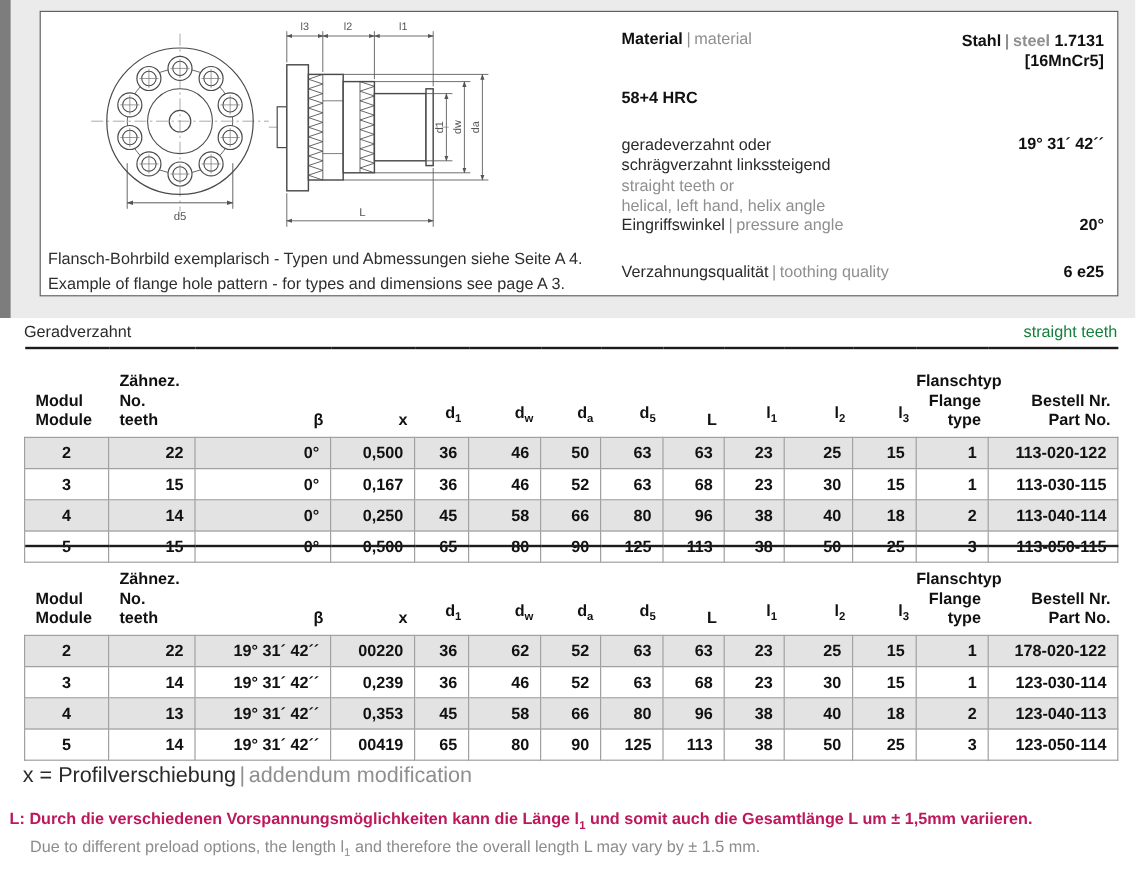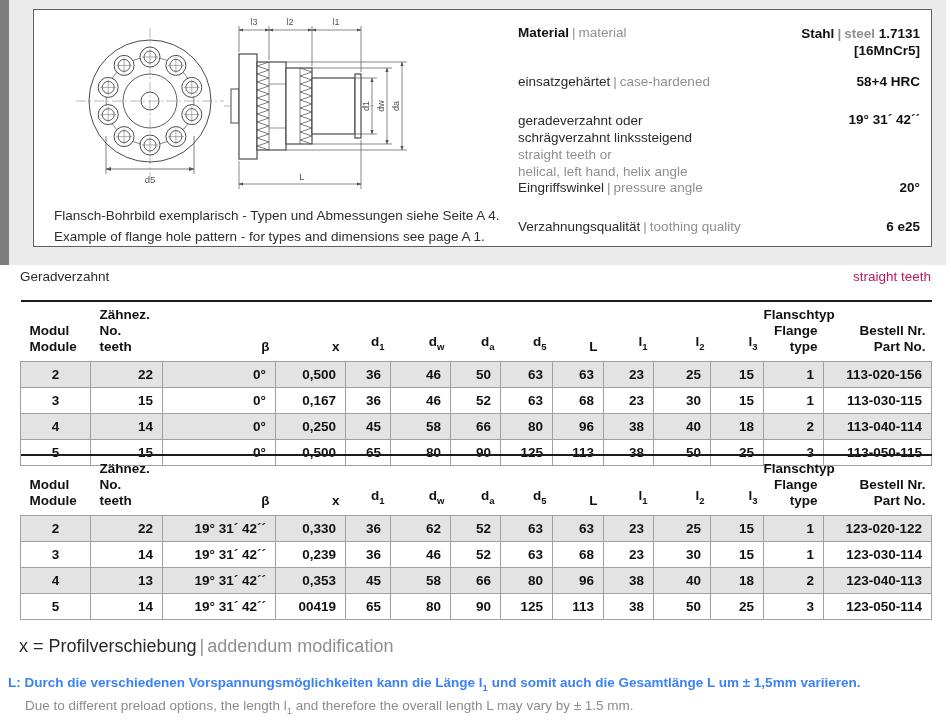--- a/index.html
+++ b/index.html
@@ -4,47 +4,47 @@
 <style>
   html,body{margin:0;padding:0;}
   body{
     width:951px;height:726px;position:relative;overflow:hidden;background:#ffffff;
     font-family:"Liberation Sans","DejaVu Sans",sans-serif;color:#1a1a1a;
   }
   .edge-strip{position:absolute;left:0;top:0;width:9px;height:265px;background:#7d7d7d;}
   .panel{position:absolute;left:9px;top:0;width:937px;height:265px;background:#ebebeb;}
   .box{position:absolute;left:24px;top:9px;width:897px;height:236px;background:#ffffff;border:1px solid #5f5f5f;}
   .drawing{position:absolute;left:6px;top:6px;}
-  .caption{position:absolute;left:20px;top:195px;font-size:13.5px;line-height:21px;color:#2e2e2e;}
+  .caption{position:absolute;left:6px;top:195px;font-size:13.5px;line-height:21px;color:#2e2e2e;}
   
   .mat{position:absolute;left:484px;top:0;width:402px;font-size:13.5px;}
   .mrow{position:absolute;left:0;width:402px;display:flex;justify-content:space-between;}
   .lbl{white-space:nowrap;}
   .b{font-weight:bold;color:#111;}
   .sep{color:#8f8f8f;padding:0 3px;}
   .en{color:#8f8f8f;}
   .de{color:#2a2a2a;}
   .val{font-weight:bold;color:#111;text-align:right;white-space:nowrap;}
   .stack{line-height:17px;}
   
   .tbl{position:absolute;left:20px;width:911px;}
-  .titles{display:flex;justify-content:space-between;font-size:13.5px;color:#3b3b3b;padding-bottom:16px;}
-  .titles .en{color:#be185d;}
+  .titles{display:flex;justify-content:space-between;font-size:13.5px;color:#3b3b3b;padding-bottom:5px;}
+  .titles .en{color:#15803d;}
   table{border-collapse:collapse;width:911px;border-top:2px solid #1c1c1c;table-layout:fixed;}
   th{font-weight:bold;font-size:13.5px;color:#111;vertical-align:bottom;text-align:right;
-     padding:5px 6px 6px 0;line-height:16px;}
+     padding:19px 6px 6px 0;line-height:16px;}
   th.left{text-align:left;padding-left:9px;}
   td{border:1px solid #a0a0a0;font-weight:bold;font-size:13.5px;color:#111;text-align:right;
      height:25px;padding:0 9px 0 0;white-space:nowrap;}
   td.center{text-align:center;padding:0;}
   tbody tr.shade{background:#e3e3e3;}
   sub{font-size:9.5px;}
   
   .fn1{position:absolute;left:19px;top:636px;font-size:18px;color:#3b3b3b;}
-  .fn2{position:absolute;left:8px;top:675px;font-size:13.5px;font-weight:bold;color:#3b82f6;}
+  .fn2{position:absolute;left:8px;top:675px;font-size:13.5px;font-weight:bold;color:#be185d;}
   .fn3{position:absolute;left:25px;top:698px;font-size:13.5px;color:#8c8c8c;}
   svg text{font-family:"Liberation Sans","DejaVu Sans",sans-serif;}
 </style>
 </head>
 <body>
 
 <div class="edge-strip"></div>
 
 <div class="panel">
   <div class="box">
@@ -133,33 +133,32 @@
           <line x1="199" y1="145" x2="199" y2="173"></line>
           <line x1="321" y1="124" x2="321" y2="173"></line>
           <line x1="199" y1="168" x2="321" y2="168" marker-start="url(#ar)" marker-end="url(#ar)"></line>
         </g>
         <text x="262" y="164" font-size="9.5" fill="#555" text-anchor="middle" stroke="none">L</text>
       </g>
     </svg>
 
     <div class="caption">
       <div>Flansch-Bohrbild exemplarisch - Typen und Abmessungen siehe Seite A 4.</div>
-      <div>Example of flange hole pattern - for types and dimensions see page A 1.</div>
+      <div>Example of flange hole pattern - for types and dimensions see page A 3.</div>
     </div>
 
     <div class="mat">
       <div class="mrow" style="top:15px;">
         <span class="lbl"><span class="b">Material</span><span class="sep">|</span><span class="en">material</span></span>
         <span class="val stack" style="text-align:right;">
           <span class="b">Stahl</span><span class="sep">|</span><span class="en">steel</span>&nbsp;<span class="b">1.7131</span><br>
           <span class="b">[16MnCr5]</span>
         </span>
       </div>
       <div class="mrow" style="top:64px;">
-        <span class="lbl"><span class="de">einsatzgehärtet</span><span class="sep">|</span><span class="en">case-hardened</span></span>
         <span class="val">58+4 HRC</span>
       </div>
       <div class="mrow" style="top:102px;">
         <span class="lbl stack">
           <span class="de">geradeverzahnt oder</span><br>
           <span class="de">schrägverzahnt linkssteigend</span><br>
           <span class="en">straight teeth or</span><br>
           <span class="en">helical, left hand, helix angle</span>
         </span>
         <span class="val">19° 31´ 42´´</span>
@@ -236,21 +235,21 @@
         <td>0,500</td>
         <td>36</td>
         <td>46</td>
         <td>50</td>
         <td>63</td>
         <td>63</td>
         <td>23</td>
         <td>25</td>
         <td>15</td>
         <td>1</td>
-        <td>113-020-156</td>
+        <td>113-020-122</td>
       </tr>
       <tr>
         <td class="center">3</td>
         <td>15</td>
         <td>0°</td>
         <td>0,167</td>
         <td>36</td>
         <td>46</td>
         <td>52</td>
         <td>63</td>
@@ -343,31 +342,31 @@
             <div>Bestell Nr.</div>
             <div>Part No.</div>
           </th>
       </tr>
     </thead>
     <tbody>
       <tr class="shade">
         <td class="center">2</td>
         <td>22</td>
         <td>19° 31´ 42´´</td>
-        <td>0,330</td>
+        <td>00220</td>
         <td>36</td>
         <td>62</td>
         <td>52</td>
         <td>63</td>
         <td>63</td>
         <td>23</td>
         <td>25</td>
         <td>15</td>
         <td>1</td>
-        <td>123-020-122</td>
+        <td>178-020-122</td>
       </tr>
       <tr>
         <td class="center">3</td>
         <td>14</td>
         <td>19° 31´ 42´´</td>
         <td>0,239</td>
         <td>36</td>
         <td>46</td>
         <td>52</td>
         <td>63</td>

